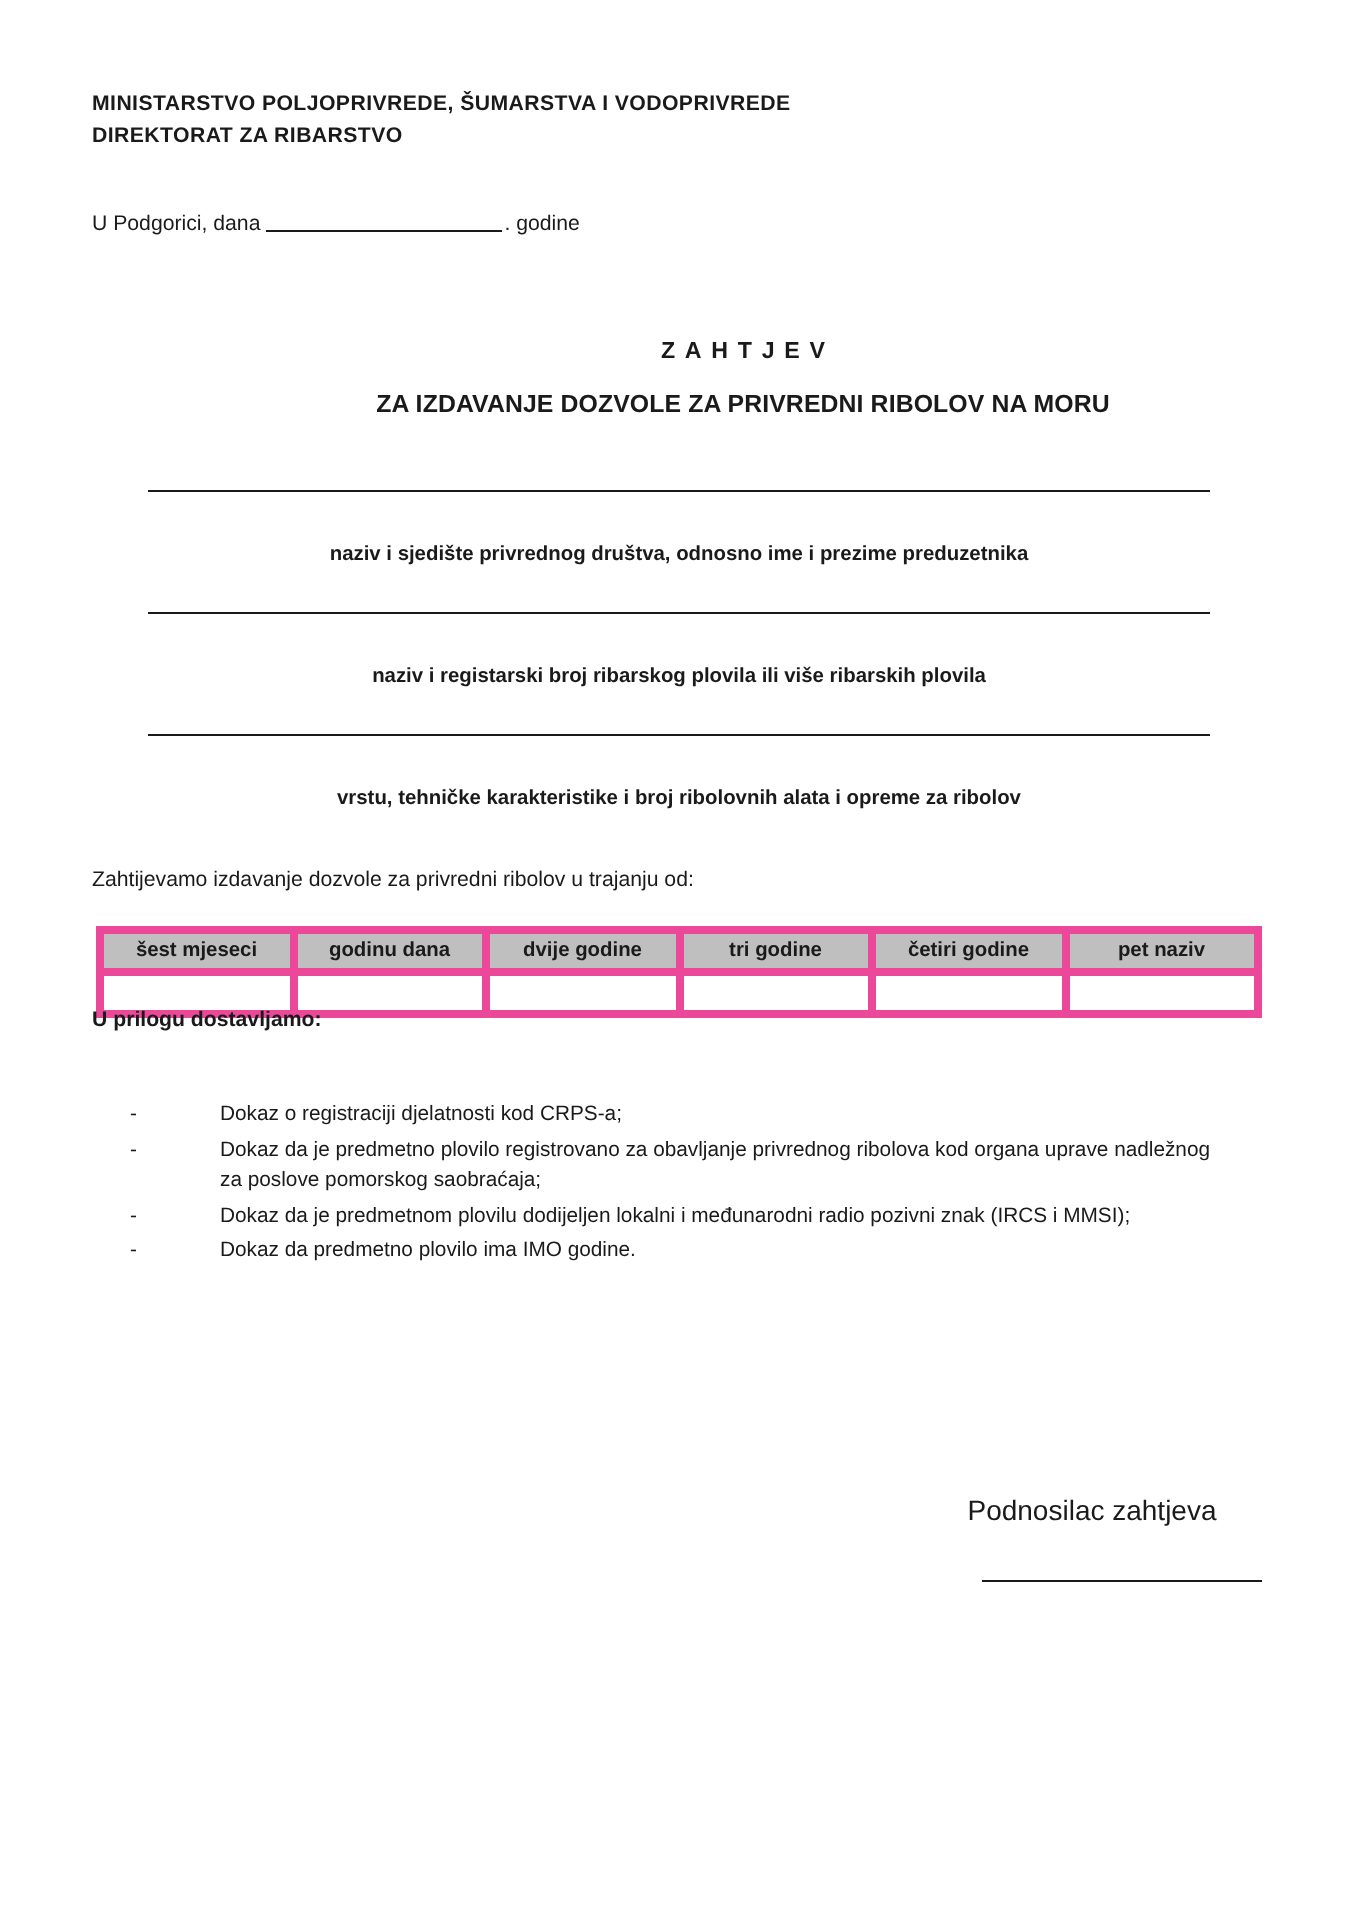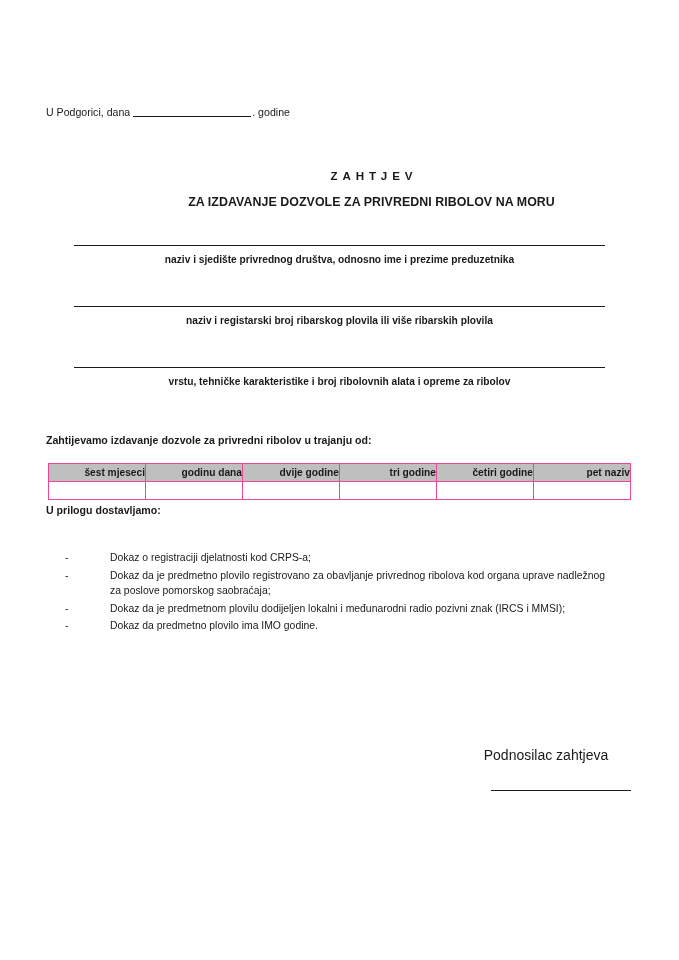--- a/index.html
+++ b/index.html
@@ -85,50 +85,50 @@
   .field-rule {
     border-top: 1.4px solid #1a1a1a;
     width: 100%;
     height: 0;
   }
   .field-caption {
     text-align: center;
     font-size: 10.2px;
     font-weight: bold;
     line-height: 14px;
-    margin-top: 7px;
+    margin-top: 25px;
     white-space: nowrap;
   }
   #field-1 { top: 245px; }
   #field-2 { top: 306px; }
   #field-3 { top: 367px; }
 
   
   .duration-prompt {
     position: absolute;
     left: 46px;
     top: 433px;
     font-size: 10.6px;
-    font-weight: bold;
+    font-weight: normal;
     line-height: 15px;
     white-space: nowrap;
   }
   .duration-table {
     position: absolute;
     left: 48px;
     top: 463px;
     width: 583px;
     border-collapse: collapse;
     table-layout: fixed;
   }
   .duration-table th,
   .duration-table td {
-    border: 1px solid #ec4899;
+    border: 4px solid #ec4899;
     padding: 0;
-    text-align: right;
+    text-align: center;
     vertical-align: middle;
   }
   .duration-table th {
     background: #bfbfbf;
     font-size: 10.2px;
     font-weight: bold;
     height: 17px;
     line-height: 17px;
   }
   .duration-table td {
@@ -191,20 +191,24 @@
     width: 140px;
     margin: 27px 1px 0 auto;
     height: 0;
   }
 </style>
 </head>
 <body>
 
 <div class="page">
 
+  <div class="ministry-block">
+    <div class="ministry-line">MINISTARSTVO POLJOPRIVREDE, ŠUMARSTVA I VODOPRIVREDE</div>
+    <div class="ministry-line">DIREKTORAT ZA RIBARSTVO</div>
+  </div>
 
   <div class="place-date-line"><span>U Podgorici, dana</span><span class="blank-fill"></span><span>. godine</span></div>
 
   <div class="title-block">
     <div class="title-main">ZAHTJEV</div>
     <div class="title-sub">ZA IZDAVANJE DOZVOLE ZA PRIVREDNI RIBOLOV NA MORU</div>
   </div>
 
   <div class="field-group" id="field-1">
     <div class="field-rule"></div>

